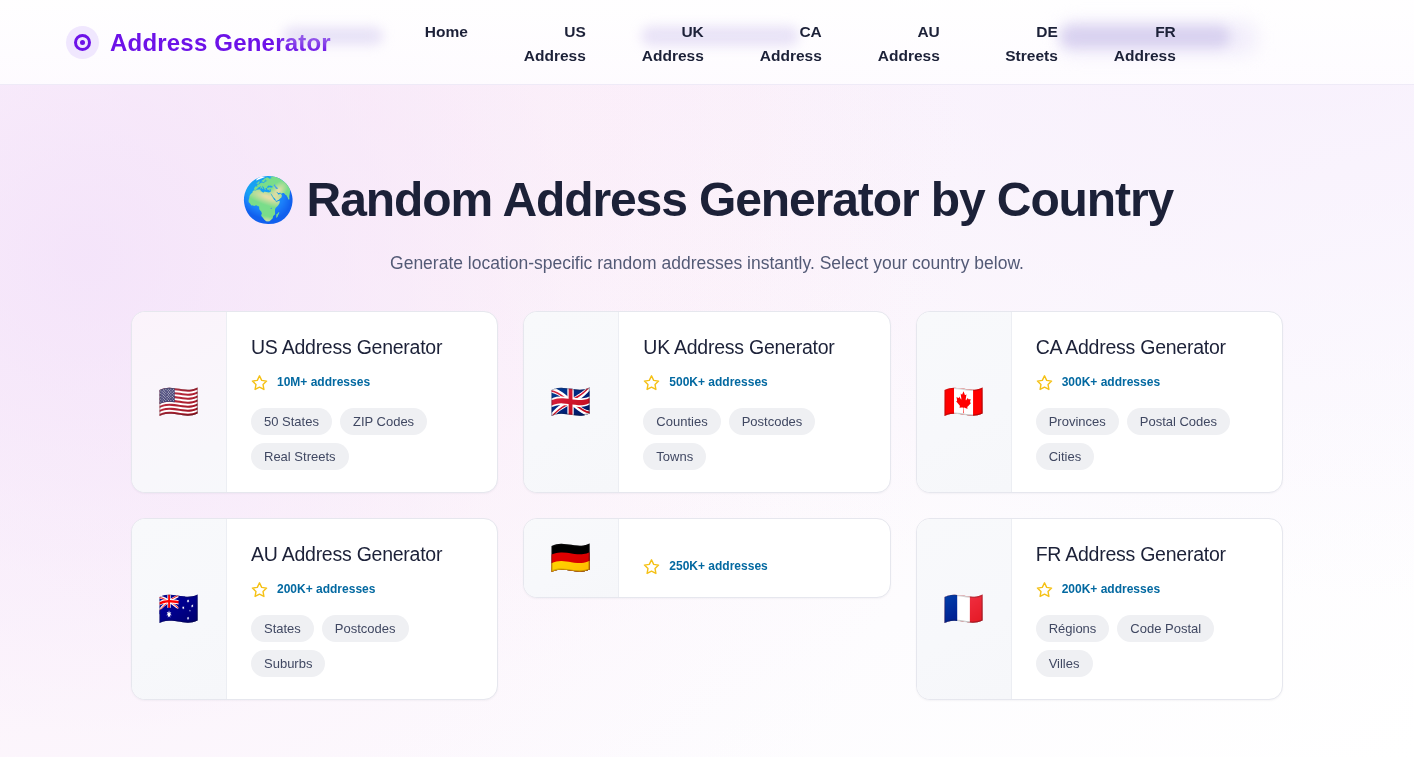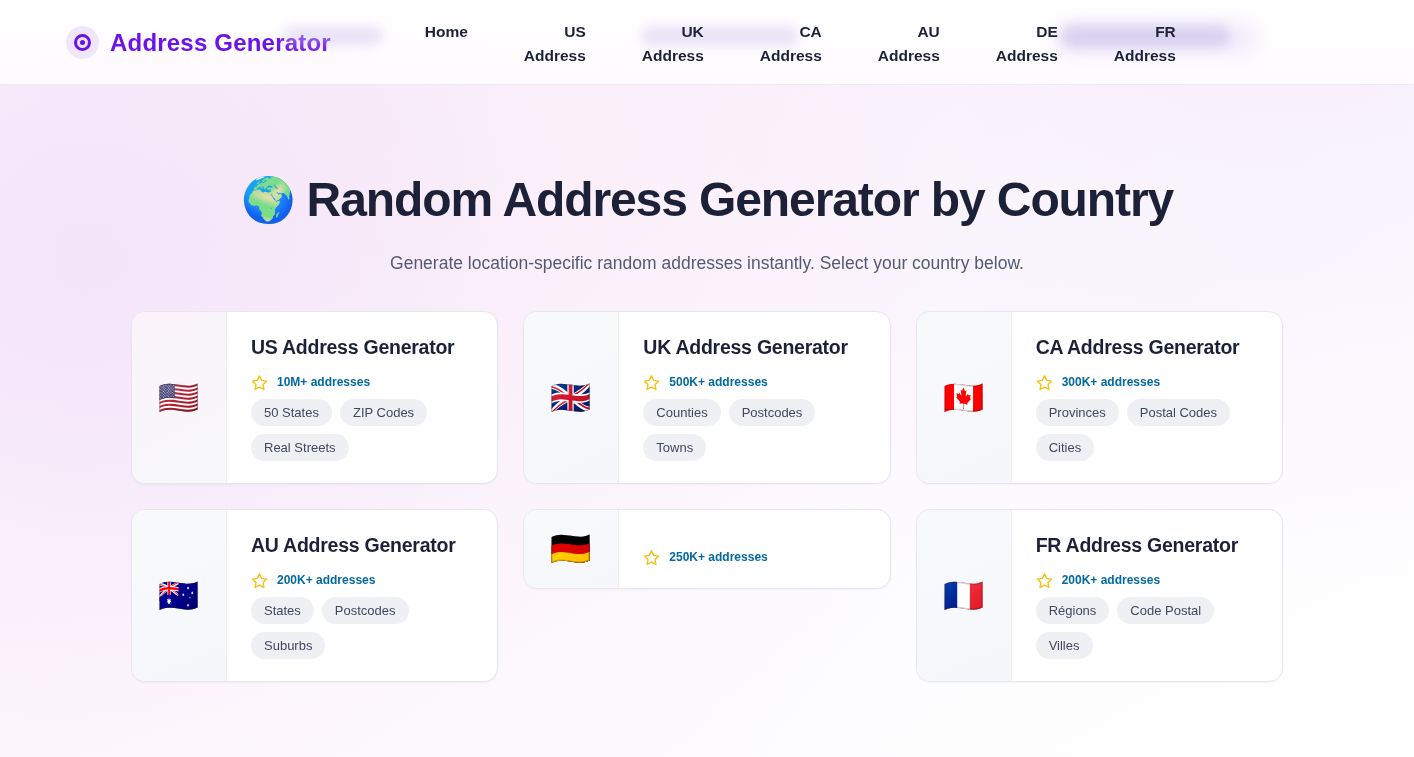--- a/index.html
+++ b/index.html
@@ -192,21 +192,21 @@
     line-height: 1;
   }
 
   .card-body {
     flex: 1;
     padding: 24px 22px 22px 24px;
     min-width: 0;
   }
   .card-title {
     font-size: 19.5px;
-    font-weight: 700;
+    font-weight: 400;
     color: #1c2138;
     letter-spacing: -0.25px;
   }
   .card-meta {
     display: flex;
     align-items: center;
     gap: 9px;
     margin-top: 15px;
   }
   .star-icon {
@@ -217,21 +217,21 @@
   }
   .card-count {
     font-size: 12px;
     font-weight: 600;
     color: #0369a1;
   }
   .tag-row {
     display: flex;
     flex-wrap: wrap;
     gap: 8px;
-    margin-top: 8px;
+    margin-top: 17px;
   }
   .tag {
     background: #eff0f3;
     color: #404862;
     font-size: 13px;
     font-weight: 500;
     border-radius: 999px;
     padding: 6px 13px;
     white-space: nowrap;
     cursor: pointer;
@@ -260,21 +260,21 @@
     <span class="nav-link home">Home</span>
     <span class="nav-link">US
 Address</span>
     <span class="nav-link">UK
 Address</span>
     <span class="nav-link">CA
 Address</span>
     <span class="nav-link">AU
 Address</span>
     <span class="nav-link">DE
-Address</span>
+Streets</span>
     <span class="nav-link">FR
 Address</span>
   </nav>
 </header>
 
 <section class="hero">
   <h1 class="hero-title">
     <span class="hero-globe">🌍</span>
     <span>Random Address Generator by Country</span>
   </h1>

